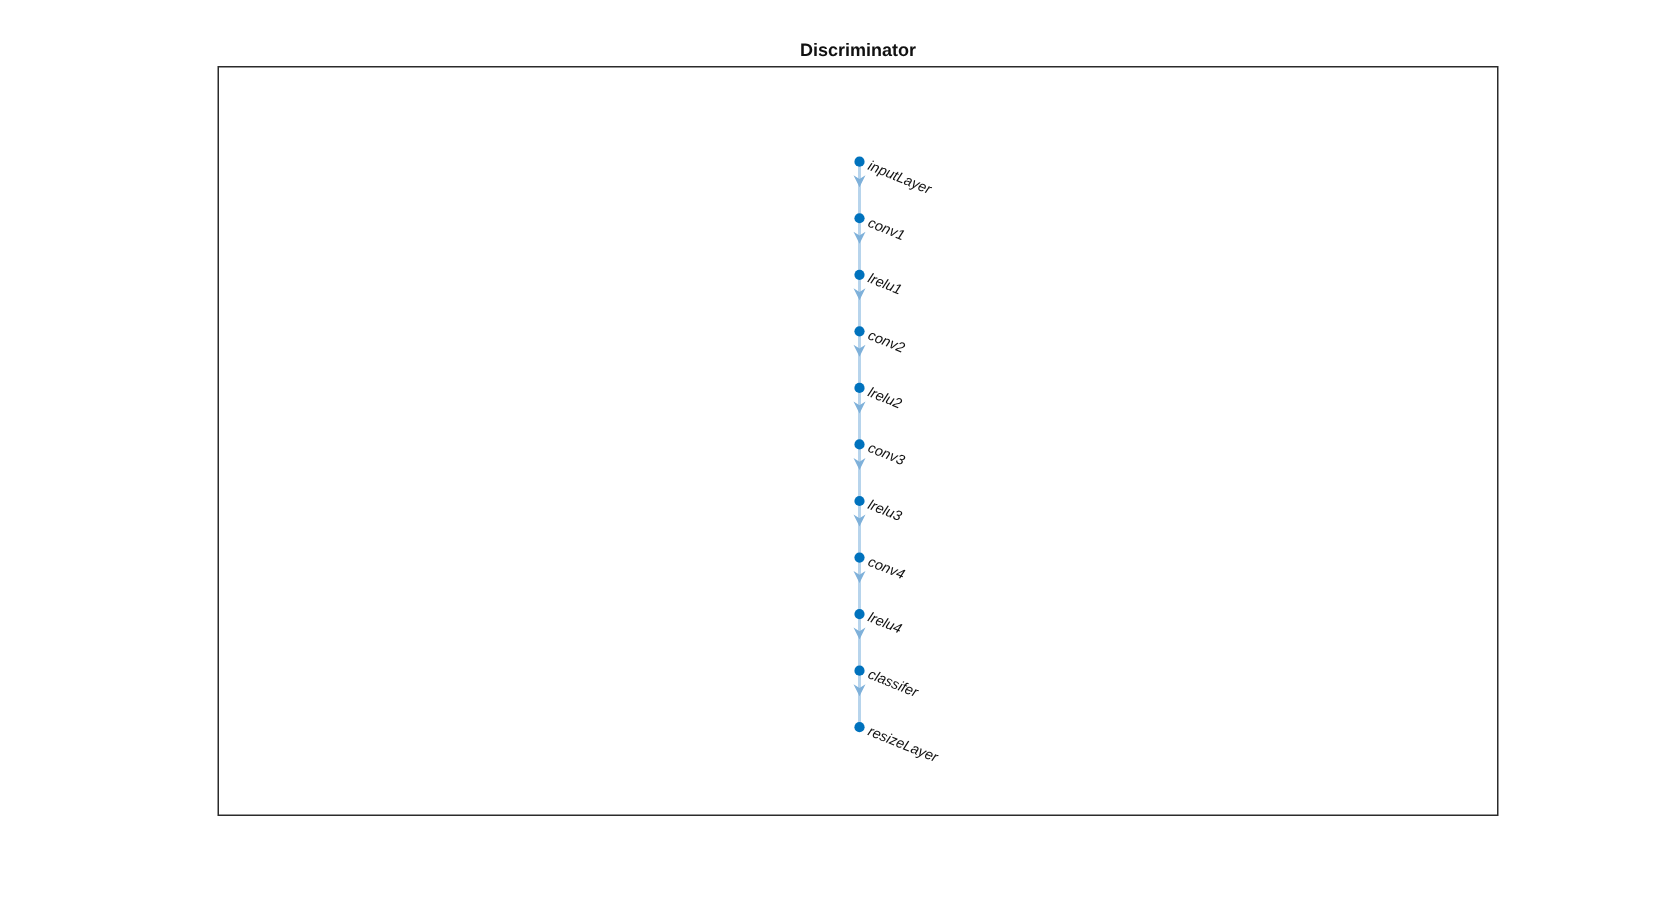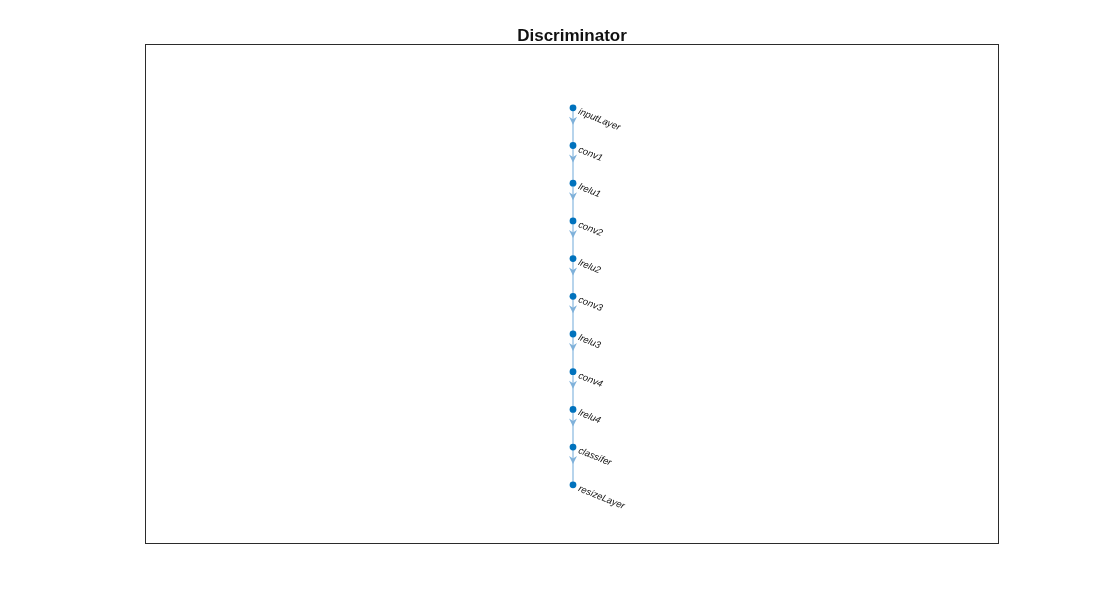--- a/index.html
+++ b/index.html
@@ -14,21 +14,21 @@
     overflow: hidden;
     font-family: "Liberation Sans", sans-serif;
   }
   .figure-title {
     position: absolute;
     left: 145px;
     top: 26px;
     width: 854px;
     text-align: center;
     font-weight: bold;
-    font-size: 17px;
+    font-size: 12px;
     color: #111111;
   }
   .axes-box {
     position: absolute;
     left: 145px;
     top: 44px;
     width: 854px;
     height: 500px;
     border: 1px solid #2b2b2b;
     box-sizing: border-box;

